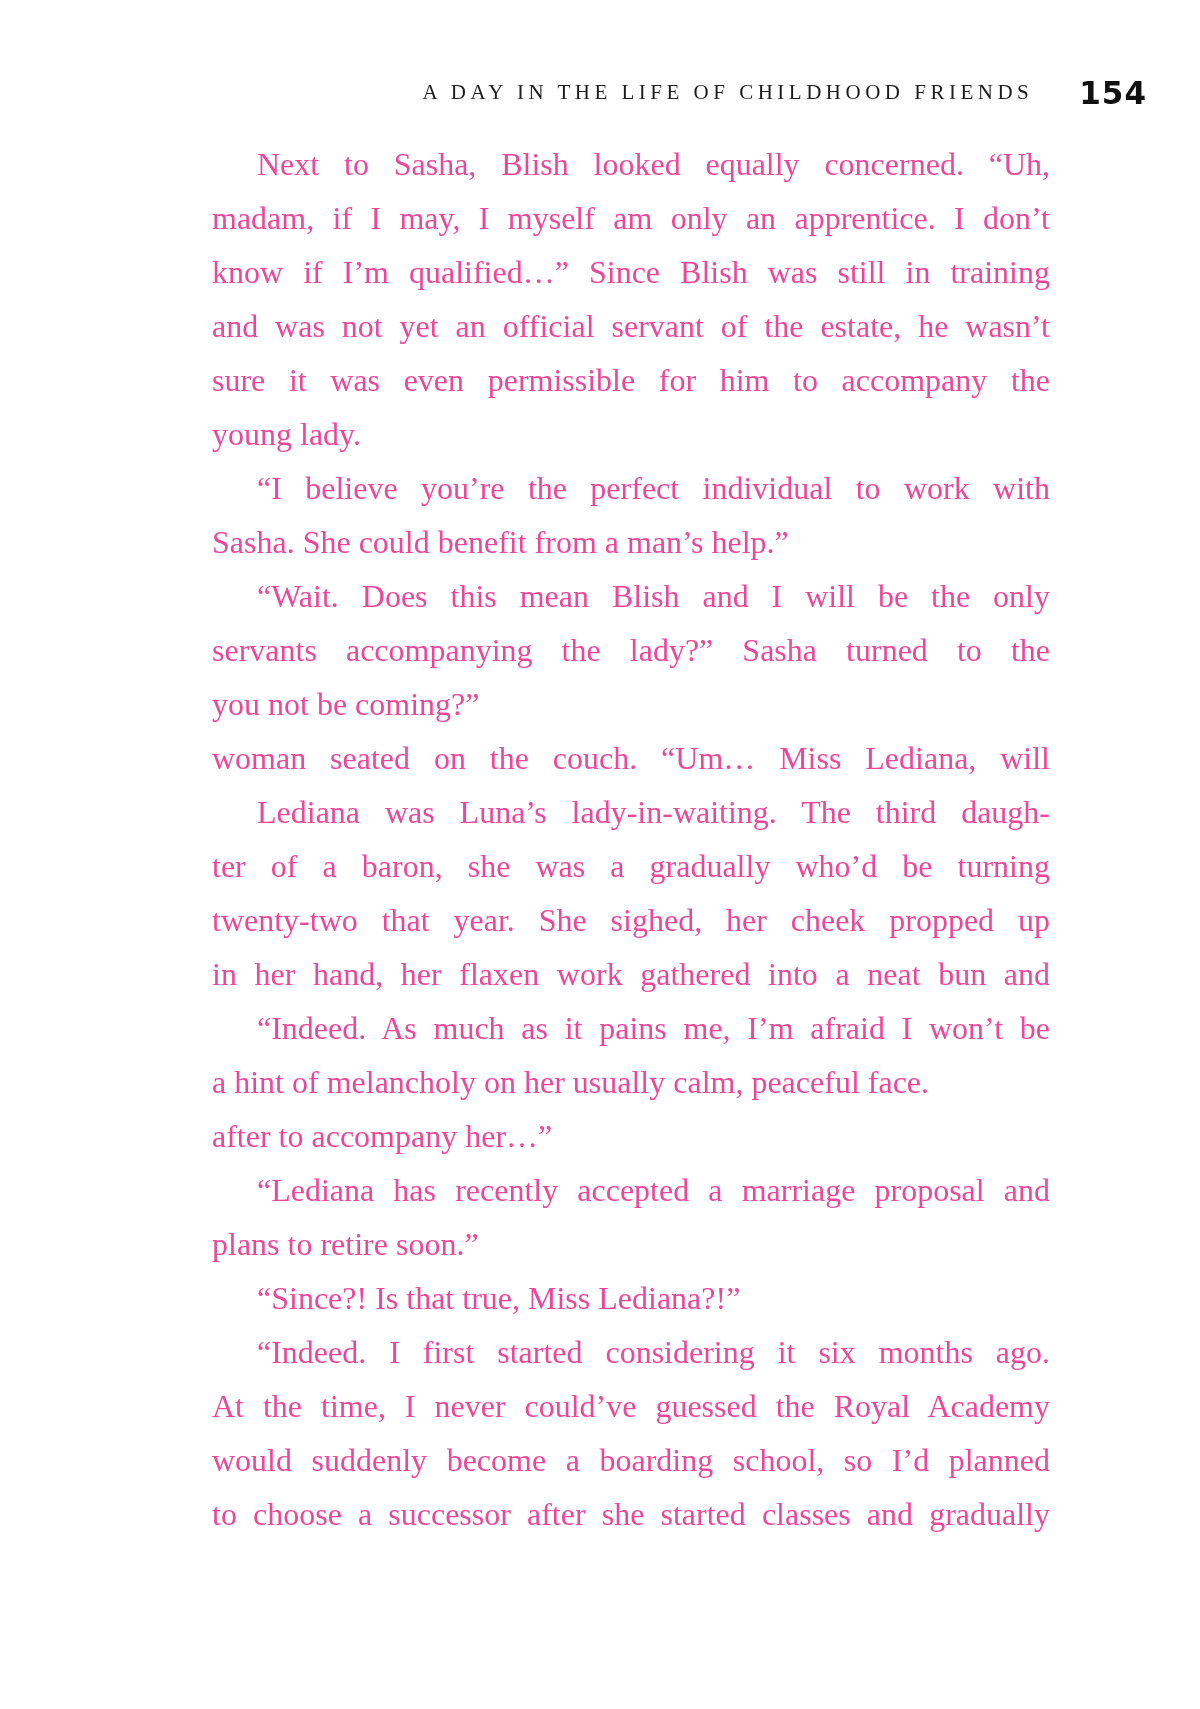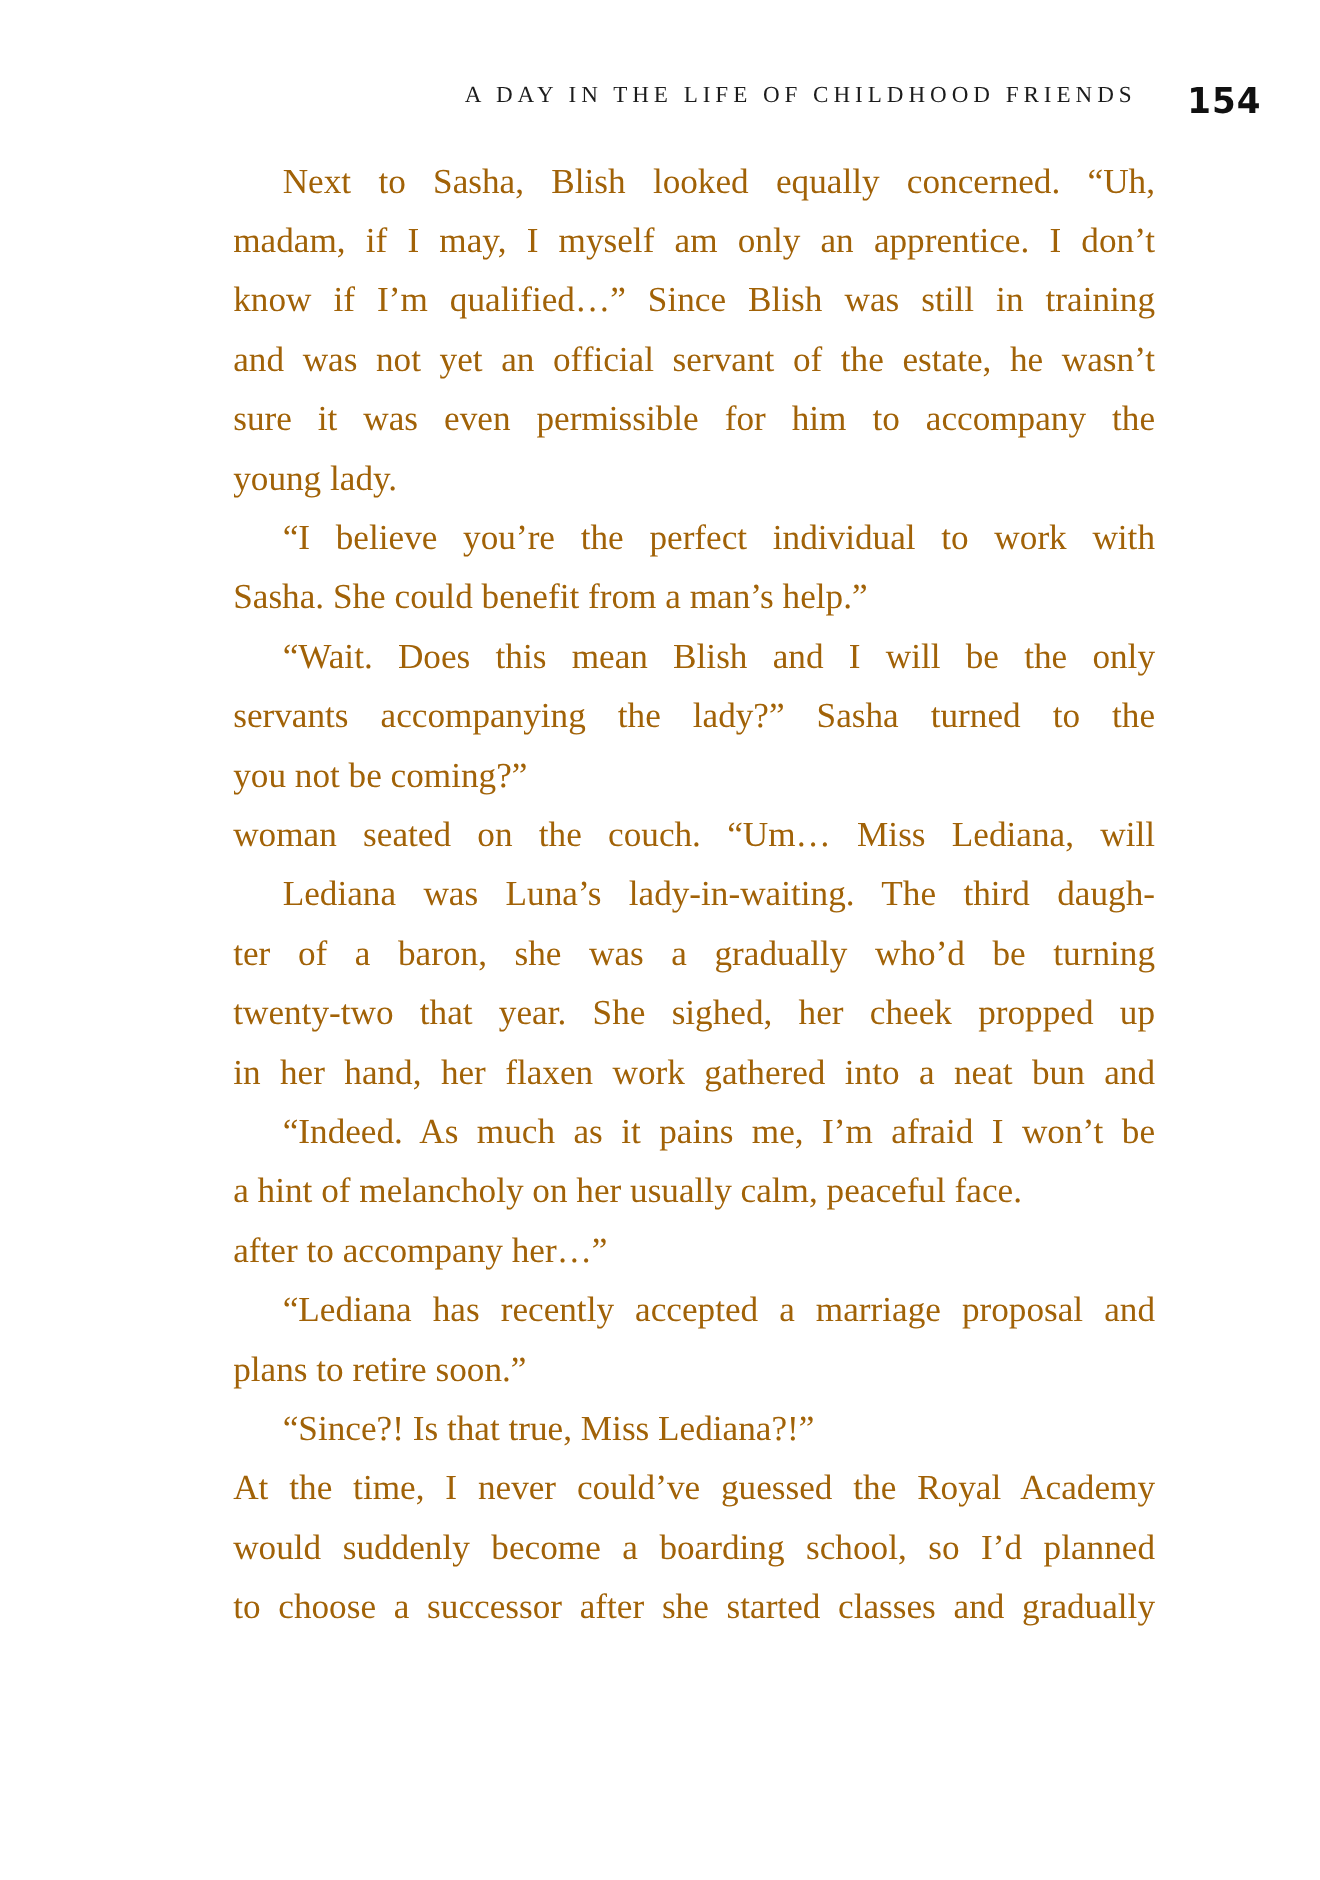--- a/index.html
+++ b/index.html
@@ -11,21 +11,21 @@
     font-family: "Liberation Serif", serif;
     overflow: hidden;
   }
   .running-head {
     position: absolute;
     top: 74px;
     left: 212px;
     width: 935px;
     display: flex;
     justify-content: flex-end;
-    align-items: flex-start;
+    align-items: center;
     gap: 46px;
   }
   .running-title {
     font-size: 21px;
     letter-spacing: 4.5px;
     color: #1c1c1c;
     white-space: nowrap;
   }
   .page-number {
     font-family: "DejaVu Sans", sans-serif;
@@ -33,21 +33,21 @@
     font-size: 31px;
     letter-spacing: 1px;
     color: #111111;
     transform: scaleY(1.05);
   }
   .text-block {
     position: absolute;
     top: 137px;
     left: 212px;
     width: 838px;
-    color: #a16207;
+    color: #ec4899;
     font-size: 32px;
     line-height: 54px;
   }
   .line {
     text-align: justify;
     text-align-last: justify;
   }
   .line.flush {
     text-align-last: left;
   }
@@ -80,17 +80,18 @@
       <div class="line indent">Lediana was Luna’s lady-in-waiting. The third daugh-</div>
       <div class="line">ter of a baron, she was a gradually who’d be turning</div>
       <div class="line">twenty-two that year. She sighed, her cheek propped up</div>
       <div class="line">in her hand, her flaxen work gathered into a neat bun and</div>
       <div class="line indent">“Indeed. As much as it pains me, I’m afraid I won’t be</div>
       <div class="line flush">a hint of melancholy on her usually calm, peaceful face.</div>
       <div class="line flush">after to accompany her…”</div>
       <div class="line indent">“Lediana has recently accepted a marriage proposal and</div>
       <div class="line flush">plans to retire soon.”</div>
       <div class="line indent flush">“Since?! Is that true, Miss Lediana?!”</div>
+      <div class="line indent">“Indeed. I first started considering it six months ago.</div>
       <div class="line">At the time, I never could’ve guessed the Royal Academy</div>
       <div class="line">would suddenly become a boarding school, so I’d planned</div>
       <div class="line">to choose a successor after she started classes and gradually</div>
     </main>
 </div>
 
 </body></html>

